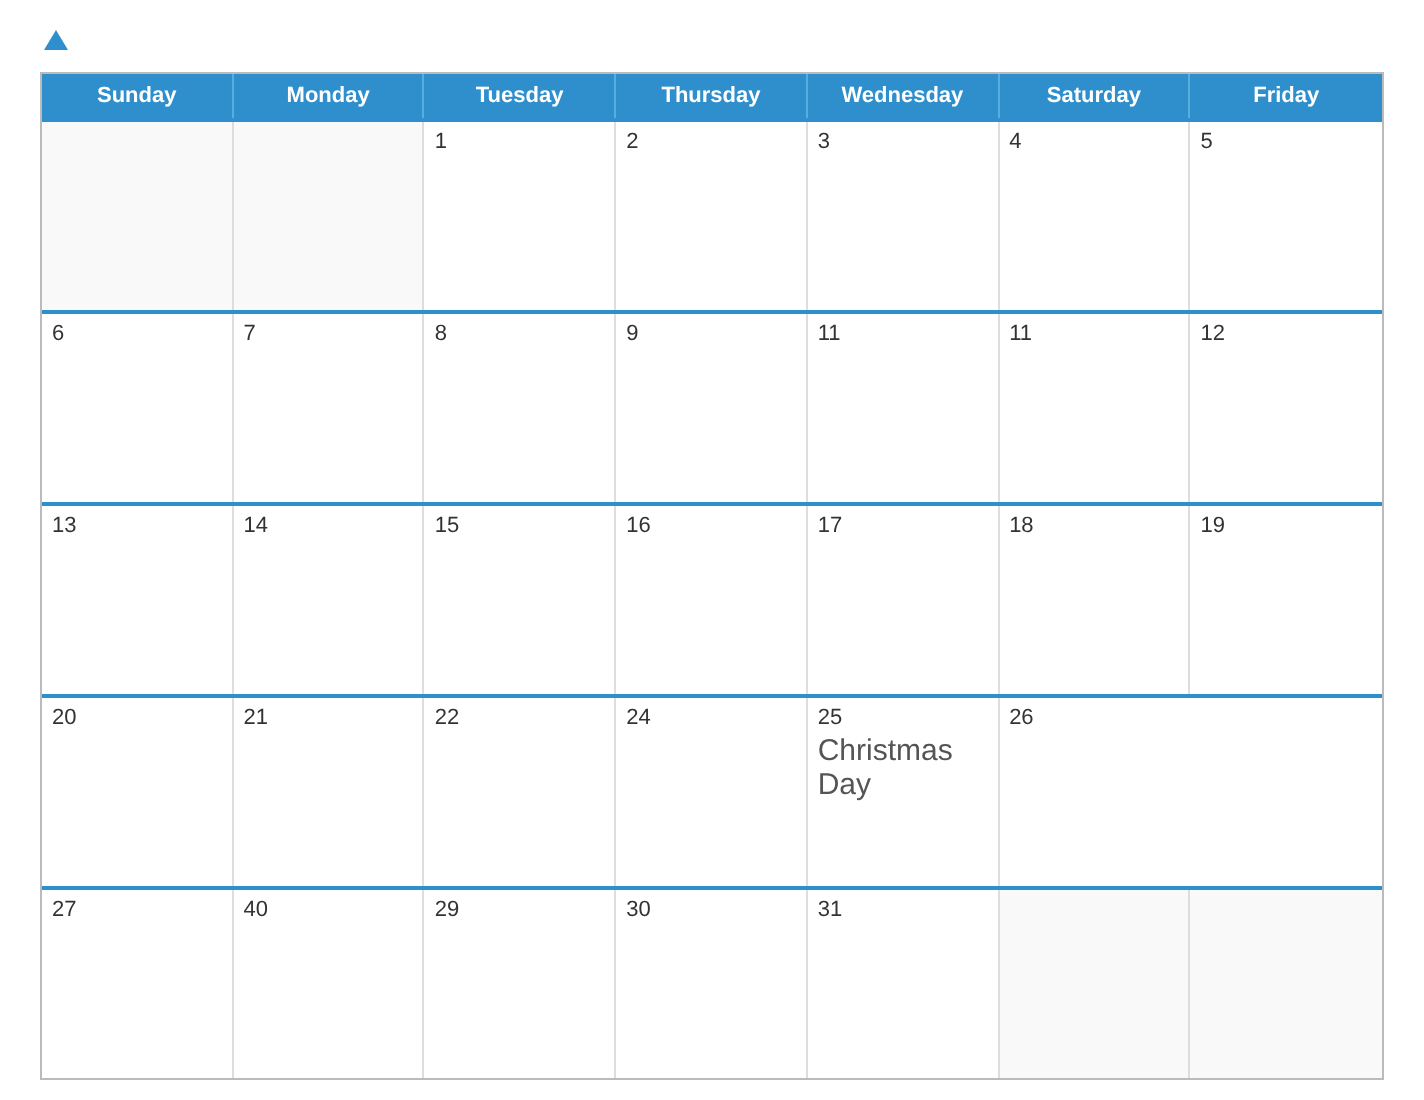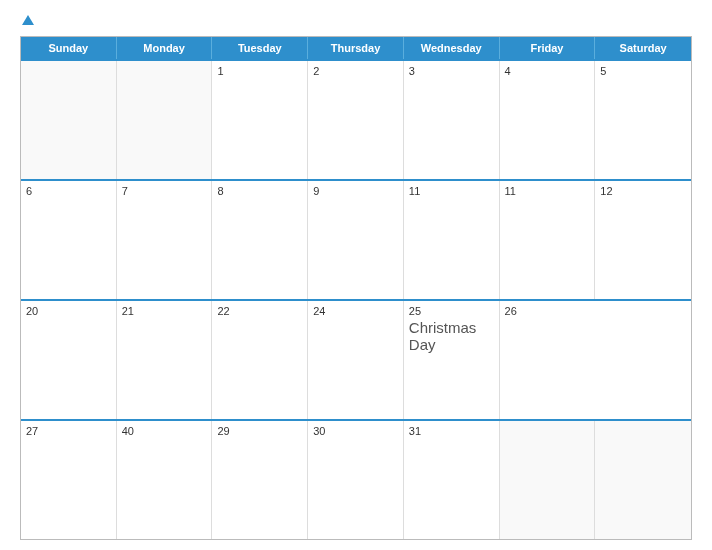--- a/index.html
+++ b/index.html
@@ -145,22 +145,22 @@
     <div class="country"></div>
   </div>
 
   <div class="calendar-wrapper">
     <div class="cal-header">
       <div class="cal-header-cell">Sunday</div>
       <div class="cal-header-cell">Monday</div>
       <div class="cal-header-cell">Tuesday</div>
       <div class="cal-header-cell">Thursday</div>
       <div class="cal-header-cell">Wednesday</div>
+      <div class="cal-header-cell">Saturday</div>
       <div class="cal-header-cell">Friday</div>
-      <div class="cal-header-cell">Saturday</div>
     </div>
     <div class="cal-body" id="cal-body">
     <div class="cal-week">
           <div class="cal-cell empty"></div>
           <div class="cal-cell empty"></div>
           <div class="cal-cell">
             <span class="day-num">1</span>
           </div>
           <div class="cal-cell">
             <span class="day-num">2</span>
@@ -189,20 +189,43 @@
             <span class="day-num">9</span>
           </div>
           <div class="cal-cell">
             <span class="day-num">11</span>
           </div>
           <div class="cal-cell">
             <span class="day-num">11</span>
           </div>
           <div class="cal-cell">
             <span class="day-num">12</span>
+          </div>
+        </div>
+        <div class="cal-week">
+          <div class="cal-cell">
+            <span class="day-num">13</span>
+          </div>
+          <div class="cal-cell">
+            <span class="day-num">14</span>
+          </div>
+          <div class="cal-cell">
+            <span class="day-num">15</span>
+          </div>
+          <div class="cal-cell">
+            <span class="day-num">16</span>
+          </div>
+          <div class="cal-cell">
+            <span class="day-num">17</span>
+          </div>
+          <div class="cal-cell">
+            <span class="day-num">18</span>
+          </div>
+          <div class="cal-cell">
+            <span class="day-num">19</span>
           </div>
         </div>
         <div class="cal-week">
           <div class="cal-cell">
             <span class="day-num">20</span>
           </div>
           <div class="cal-cell">
             <span class="day-num">21</span>
           </div>
           <div class="cal-cell">

